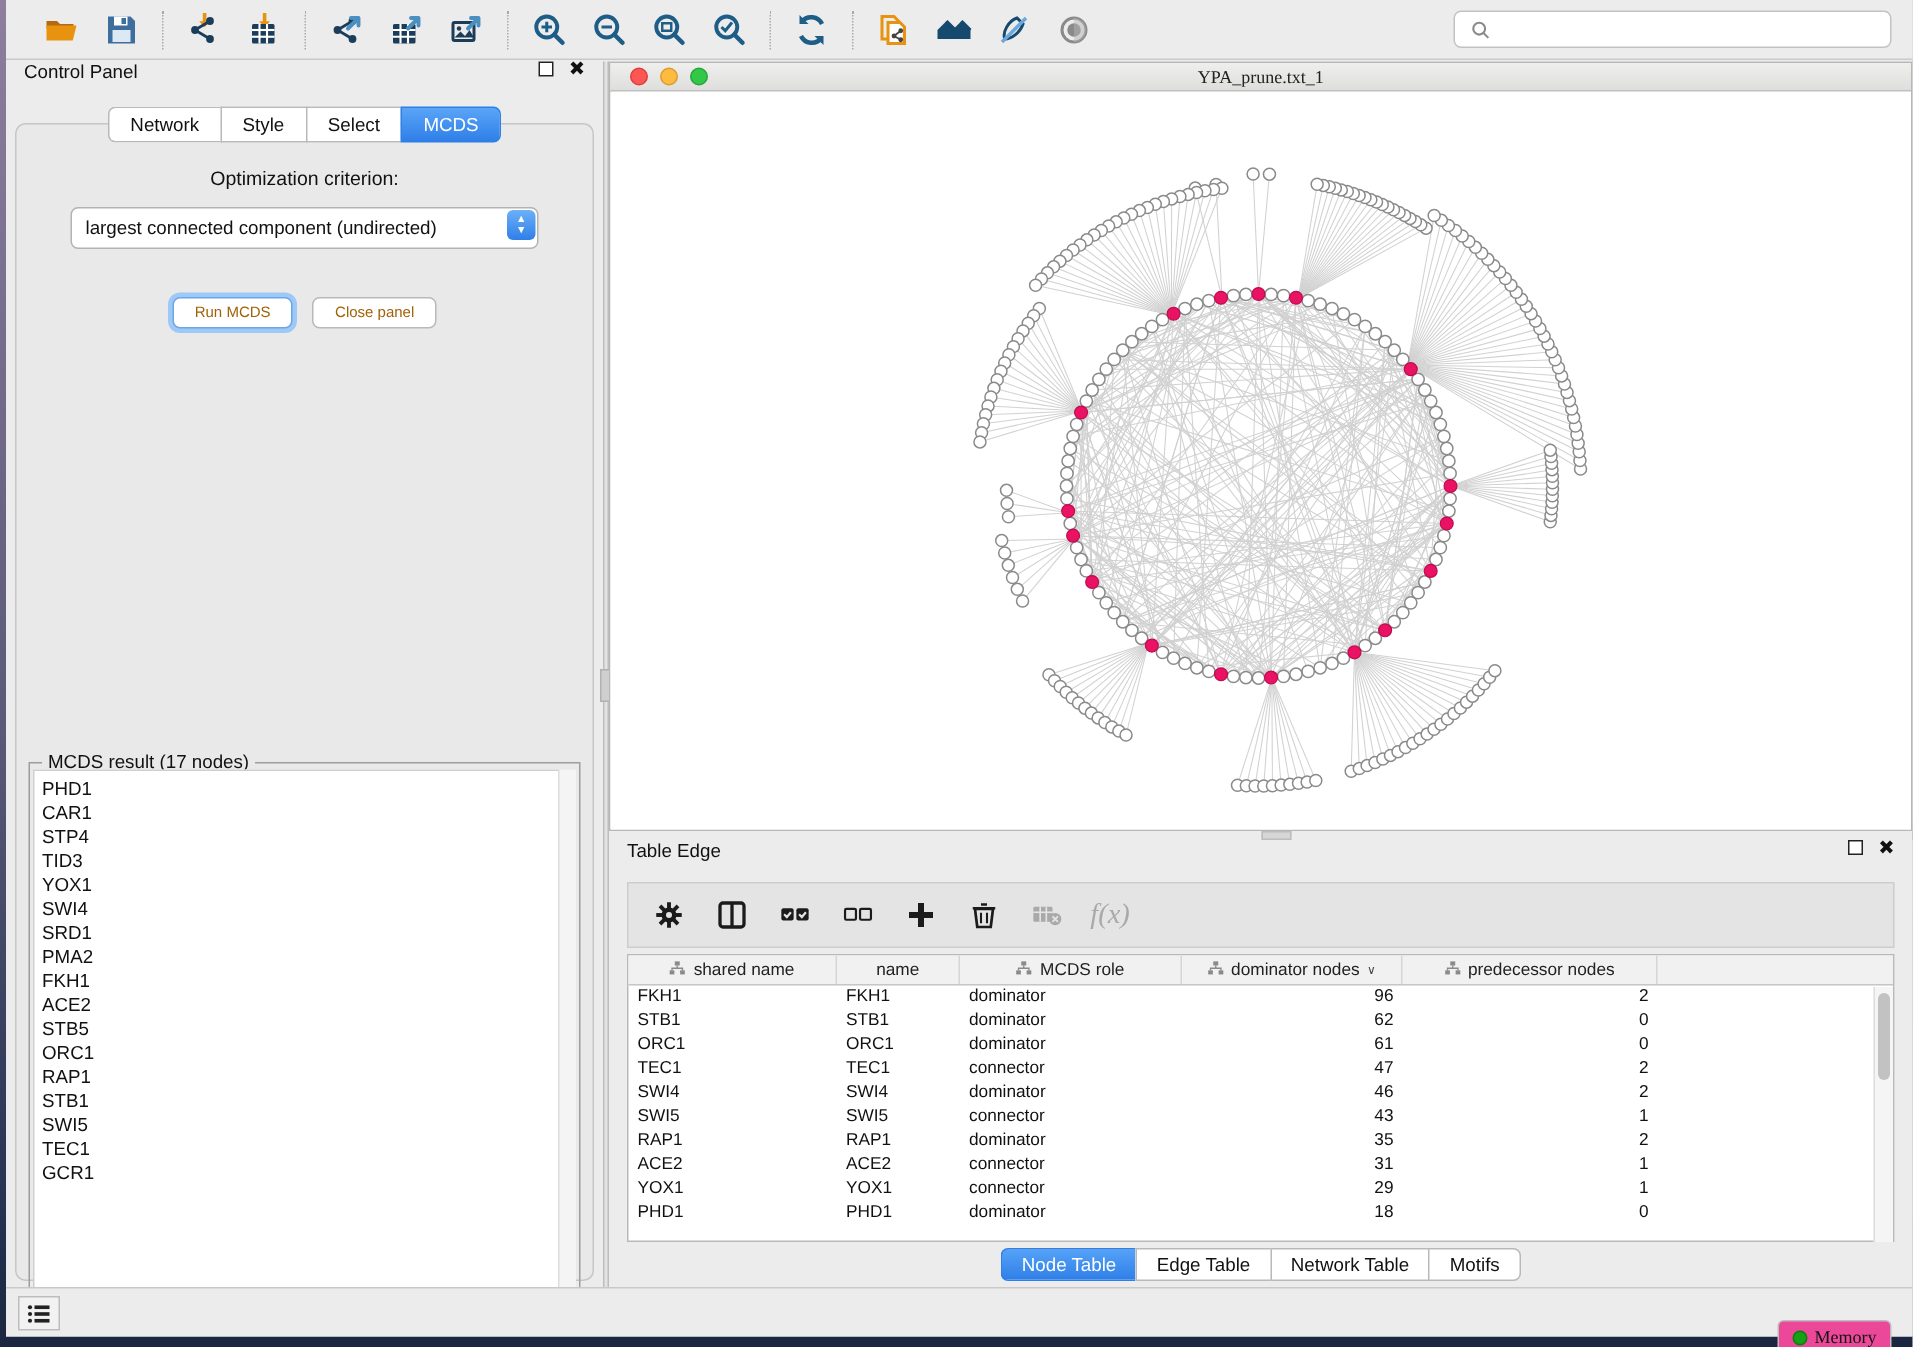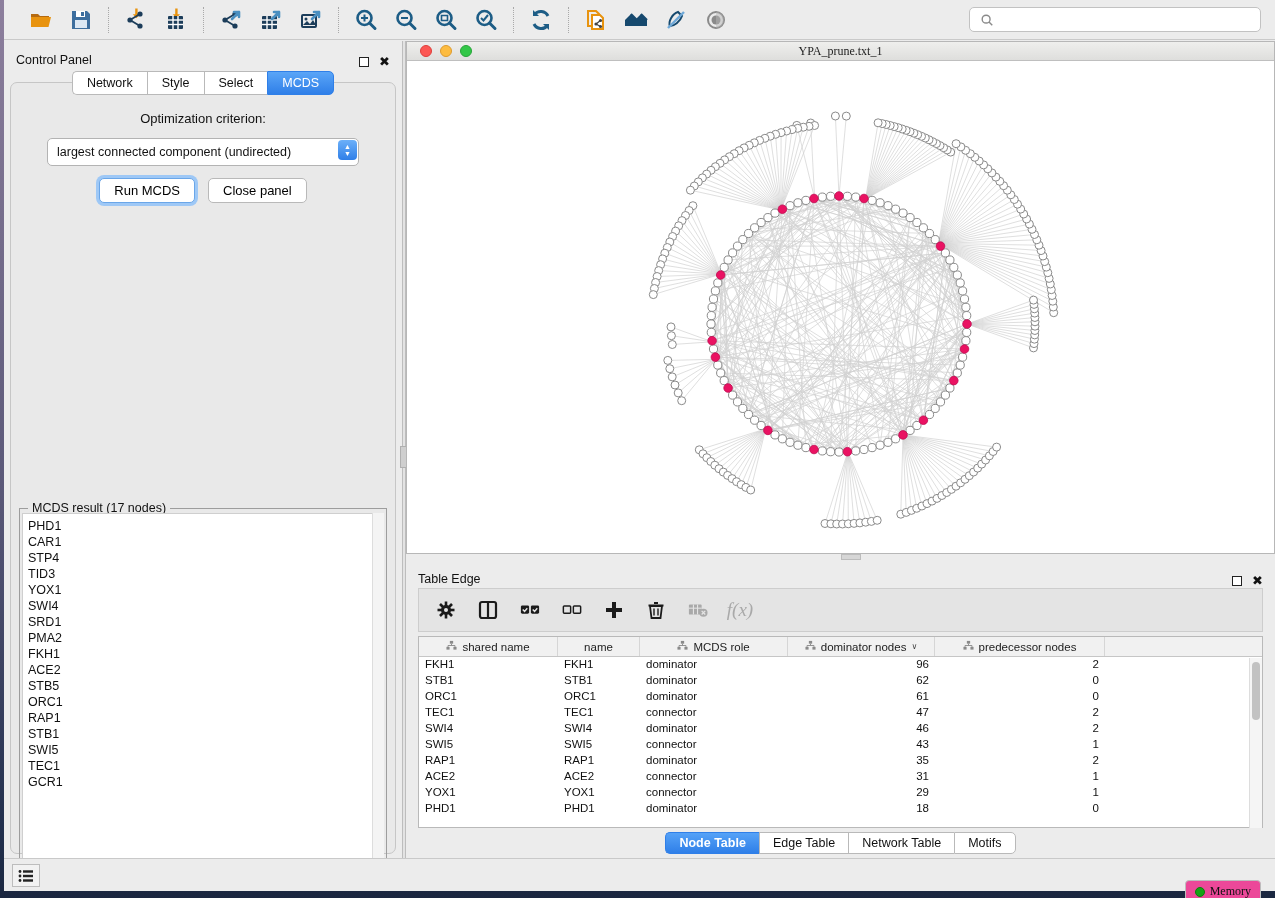--- a/index.html
+++ b/index.html
@@ -15,42 +15,42 @@
   .tb-sep { width:1px; height:26px; border-left:1px dotted #a9a9a9; }
   .tb-icon { width:26px; height:26px; display:flex; align-items:center; justify-content:center; cursor:pointer; }
   .tb-icon svg { width:24px; height:24px; }
   #search-wrap { margin-left:auto; margin-right:4px; width:292px; height:25px; background:#fff;
     border:1px solid #c2c2c2; border-radius:5px; display:flex; align-items:center; padding:0 6px; }
   #search-wrap svg { width:14px; height:14px; margin-right:5px; }
   #search-input { border:none; outline:none; flex:1; font-size:12px; background:transparent; }
 
   
   #control-panel { position:absolute; left:0; top:41px; width:398px; height:817px; }
-  .panel-head { height:26px; display:flex; align-items:flex-end; padding:0 12px; font-size:12.5px; color:#111;gap:34px; }
+  .panel-head { height:26px; display:flex; align-items:flex-start; padding:0 12px; font-size:12.5px; color:#111;gap:34px; }
   .panel-head .winbtns { margin-left:auto; display:flex; gap:10px; align-items:center; }
   .float-btn { width:10px; height:10px; border:1.5px solid #222; background:#fff; cursor:pointer; }
   .close-btn { font-size:13px; font-weight:bold; color:#111; cursor:pointer; line-height:10px; }
   #cp-tabs { position:absolute; left:0; top:30px; width:100%; display:flex; justify-content:center; z-index:3; }
   .cp-tab { font-size:12.5px; padding:4px 14px; background:#fff; border:1px solid #b9b9b9; border-right:none;
     color:#111; cursor:pointer; }
   .cp-tab:first-child { border-radius:5px 0 0 5px; }
   .cp-tab:last-child { border-radius:0 5px 5px 0; border-right:1px solid #b9b9b9; }
   .cp-tab.sel { background:linear-gradient(180deg,#5aa5f7,#2f7fe8); color:#fff; border-color:#2f7fe8; }
   #cp-inner { position:absolute; left:6px; top:41px; width:386px; height:772px; background:#e9e9e9;
     border:1px solid #c6c6c6; border-radius:7px; }
   #opt-label { text-align:center; margin-top:28px; font-size:13px; color:#111; }
   #combo { position:relative; margin:12px auto 0; width:312px; height:28px; background:#fff;
     border:1px solid #b3b3b3; border-radius:5px; font-size:12.5px; display:flex; align-items:center;
     padding:0 26px 0 9px; cursor:pointer; color:#111; }
   #combo .stepper { position:absolute; right:1px; top:1px; width:19px; height:20px; border-radius:4px;
     background:linear-gradient(180deg,#6cb0f9,#2f7fe8); color:#fff; font-size:7px; display:flex;
     flex-direction:column; align-items:center; justify-content:center; line-height:7px; }
   #btn-row { display:flex; justify-content:center; gap:13px; margin-top:12px; }
-  .mac-btn { font-size:13px; padding:4px 14px; background:#fff; border:1px solid #b9b9b9; border-radius:5px;
-    cursor:pointer; color:#000000; }
+  .mac-btn { font-size:10px; padding:4px 14px; background:#fff; border:1px solid #b9b9b9; border-radius:5px;
+    cursor:pointer; color:#a16207;margin-top:20px; }
   .mac-btn.focused { box-shadow:0 0 0 3px #9ec8f6; border-color:#6aa6e8; }
   #result-group { position:absolute; left:8px; top:425px; width:368px; height:372px; border:1px solid #9d9d9d; }
   #result-title { position:absolute; left:8px; top:-8px; background:#e9e9e9; padding:0 4px; font-size:12.5px; color:#111; }
   #result-list { position:absolute; left:2px; top:4px; width:352px; height:364px; background:#fff;
     border:1px solid #cfcfcf; overflow:hidden; padding:4px 0 0 5px; }
   #result-scroll { position:absolute; right:2px; top:4px; width:12px; height:364px; background:#f4f4f4; border-left:1px solid #ddd; }
   .result-item { font-size:12.5px; line-height:16px; color:#111; cursor:default; }
 
   
   #vsplit { position:absolute; left:398px; top:41px; width:4px; height:817px; background:#e3e3e3;
@@ -87,21 +87,21 @@
   .th svg { width:11px; height:11px; }
   .th .sort { font-size:8px; color:#444; }
   .tr { display:flex; height:16px; }
   .td { font-size:11.5px; color:#111; padding:1px 6px 0; white-space:nowrap; overflow:hidden; }
   .td.num { text-align:right; }
   #tp-scroll { position:absolute; right:0px; top:21px; width:13px; height:170px; background:#f5f5f5; border-left:1px solid #ddd; }
   #tp-thumb { position:absolute; left:2px; top:4px; width:8px; height:58px; background:#c2c2c2; border-radius:4px; }
   #tp-tabs { position:absolute; left:0; top:272px; width:100%; display:flex; justify-content:center; }
   .tp-tab { font-size:12.5px; padding:3px 13px; background:#fff; border:1px solid #b9b9b9; border-right:none;
     color:#111; cursor:pointer; }
-  .tp-tab:first-child { border-radius:5px 0 0 5px;font-weight:bold; }
+  .tp-tab:first-child { border-radius:5px 0 0 5px; }
   .tp-tab:last-child { border-radius:0 5px 5px 0; border-right:1px solid #b9b9b9; }
   .tp-tab.sel { background:linear-gradient(180deg,#55a2f7,#2f7fe8); color:#fff; border-color:#2f7fe8; }
 
   
   #status-bar { position:absolute; left:0; top:858px; width:100%; height:33px; background:#ececec;
     border-top:1px solid #c9c9c9; }
   #list-btn { position:absolute; left:8px; top:5px; width:28px; height:23px; background:#f2f2f2;
     border:1px solid #bdbdbd; display:flex; align-items:center; justify-content:center; cursor:pointer; }
   #memory-btn { position:absolute; right:14px; top:21px; height:23px; background:#ec4899; border:1px solid #bdbdbd;
     border-radius:4px; display:flex; align-items:center; gap:5px; padding:0 9px; font-size:12px; cursor:pointer; color:#111;font-family:Liberation Serif, serif; }

